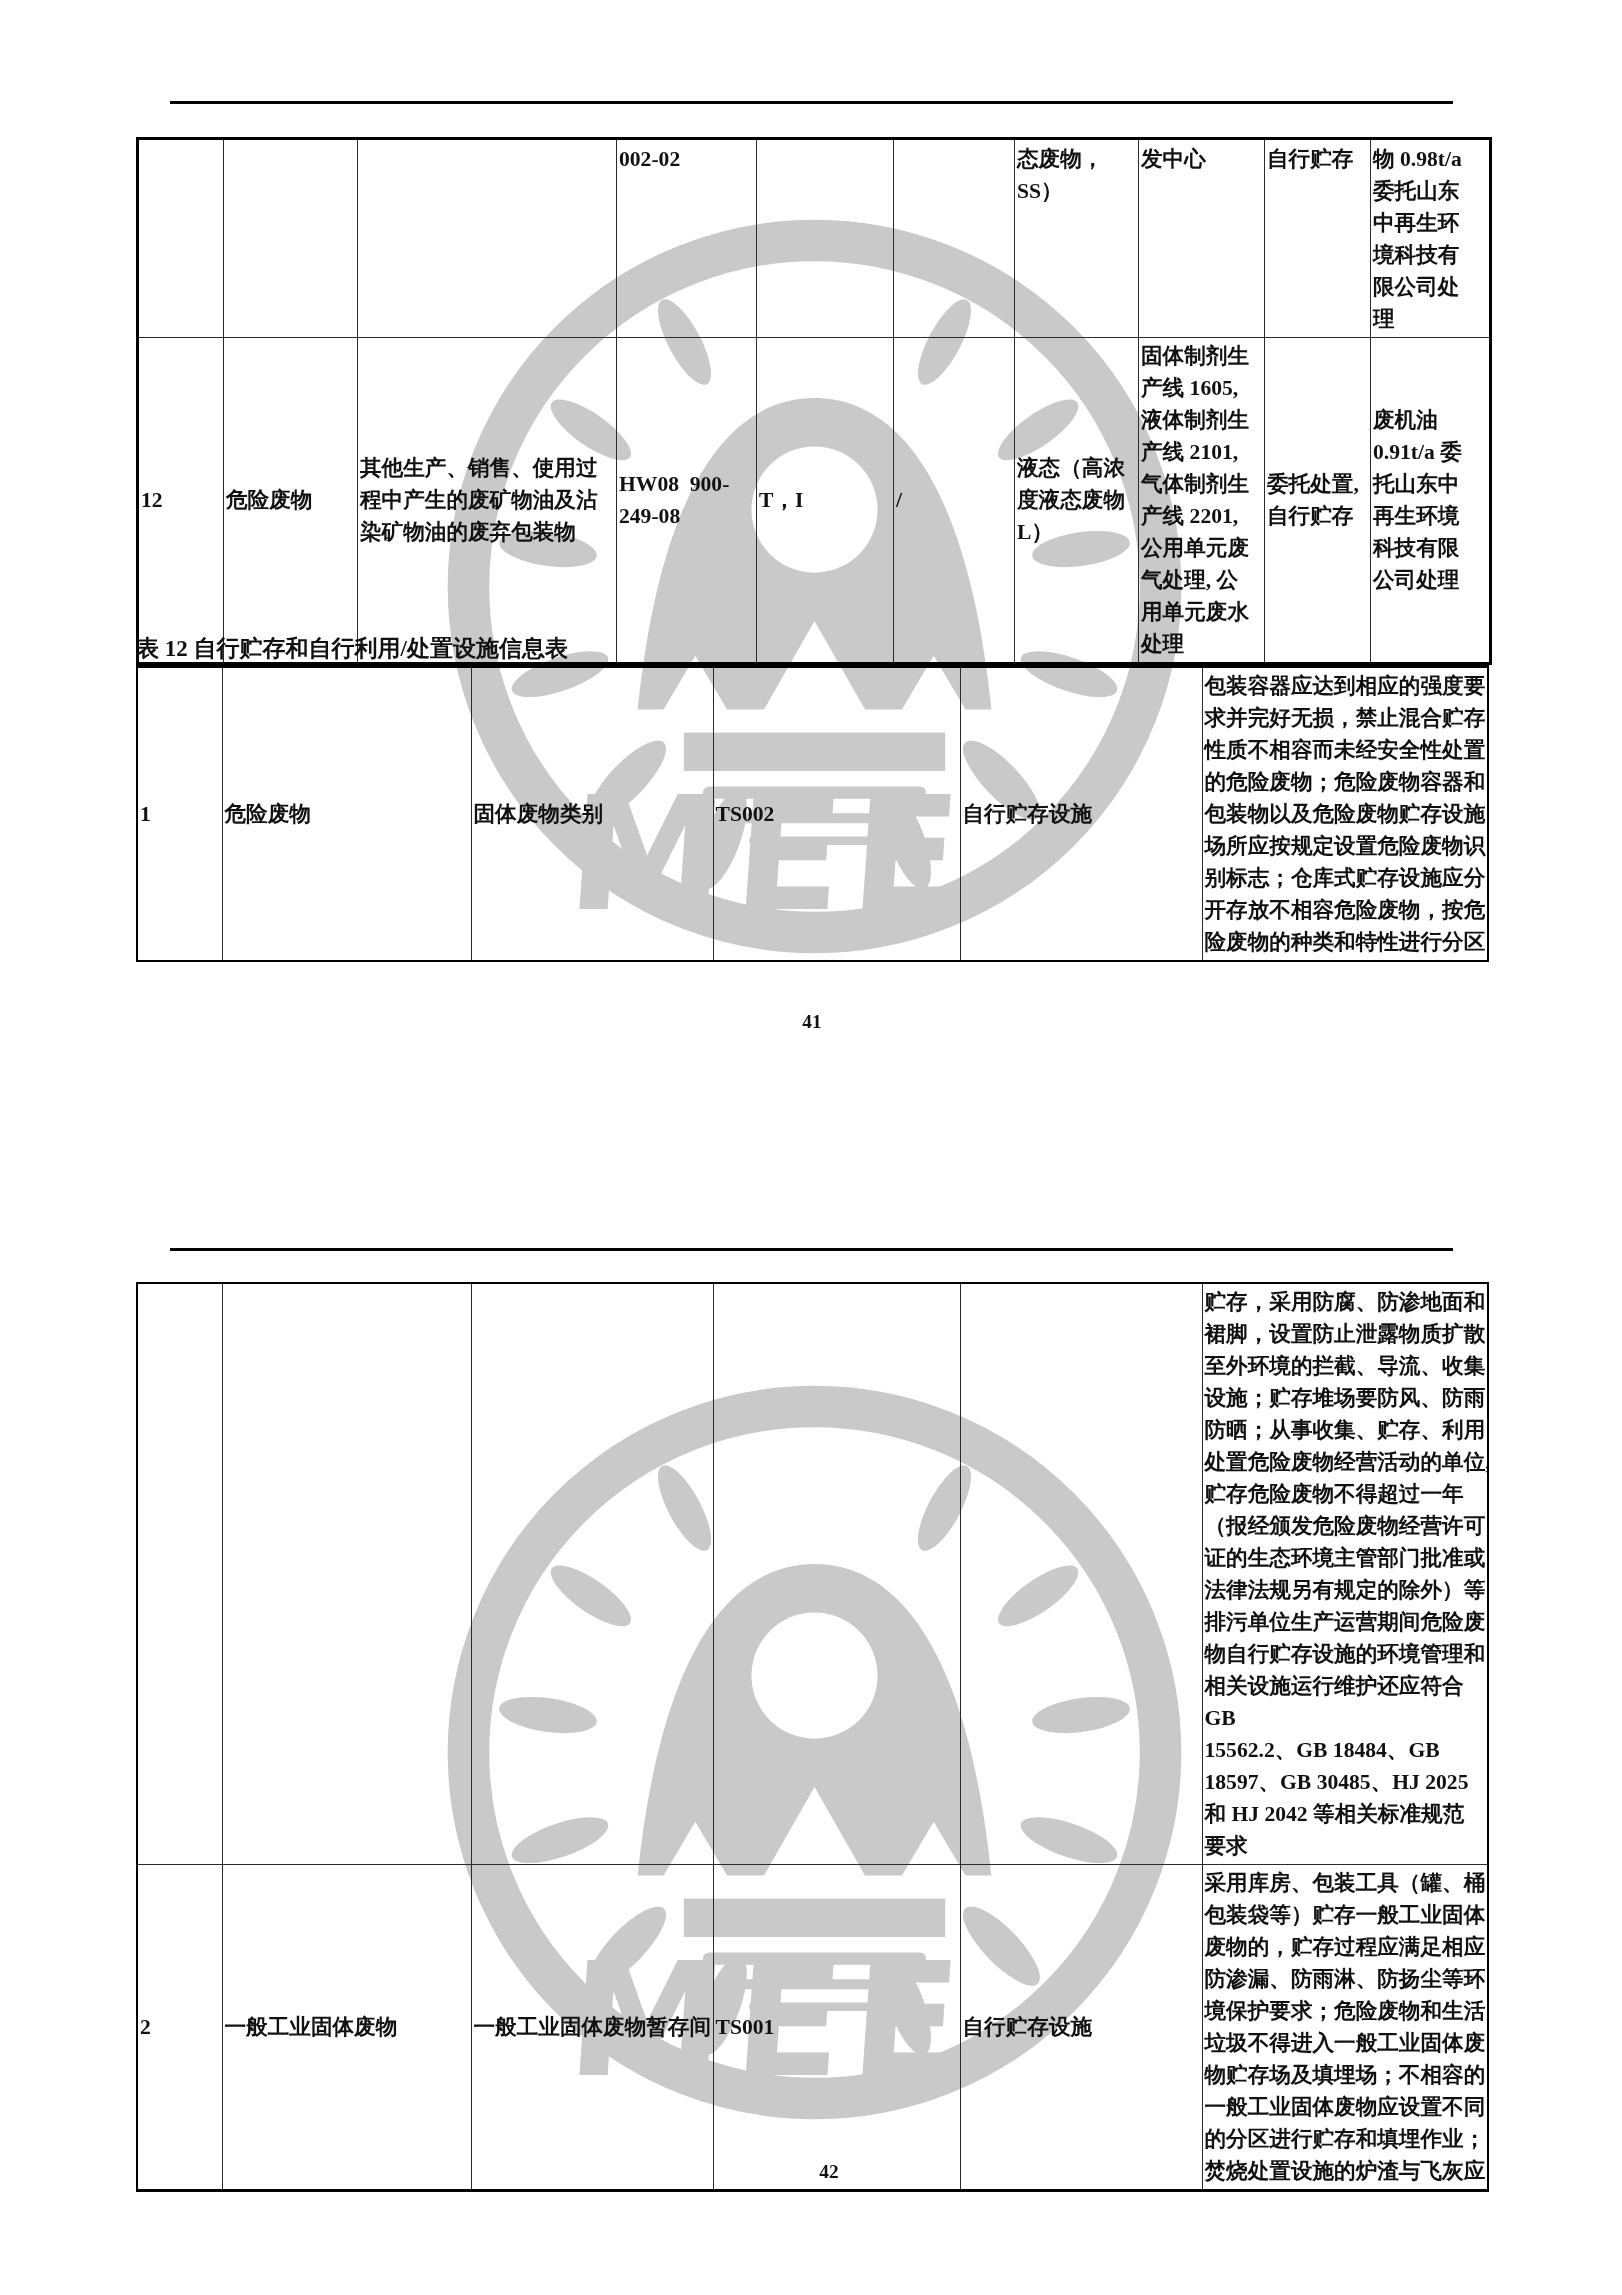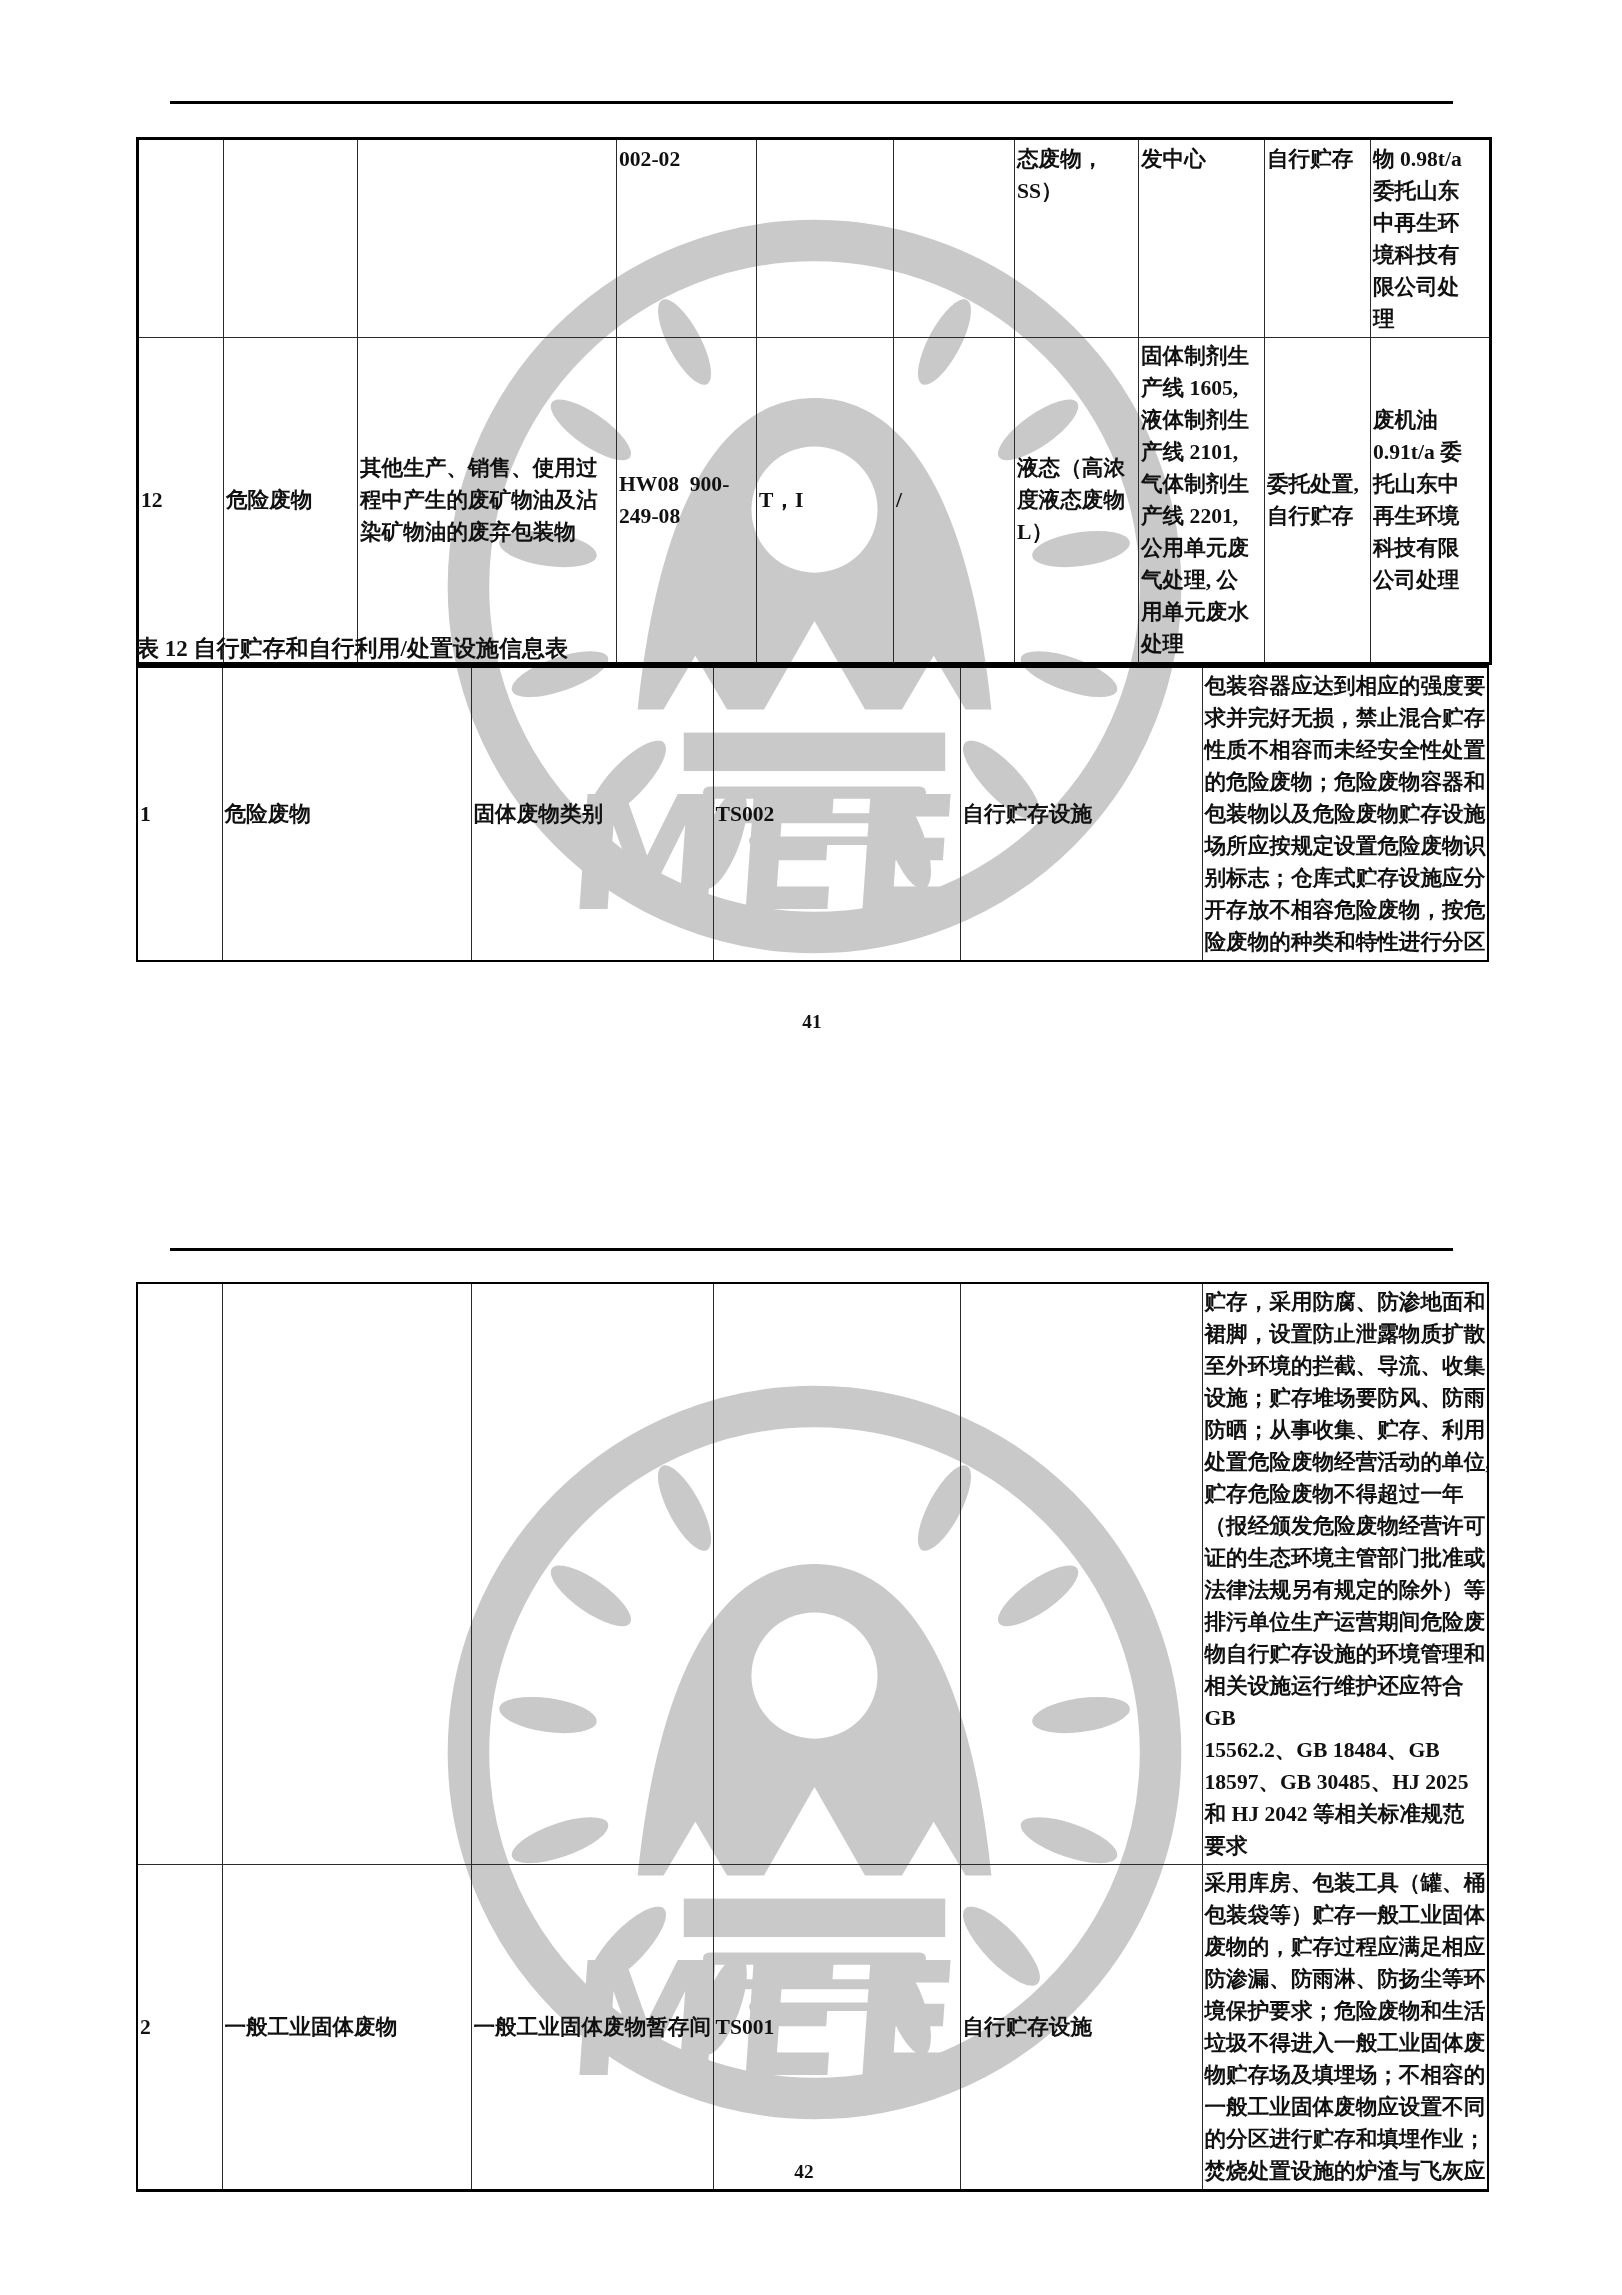--- a/index.html
+++ b/index.html
@@ -275,16 +275,16 @@
 境保护要求；危险废物和生活
 垃圾不得进入一般工业固体废
 物贮存场及填埋场；不相容的
 一般工业固体废物应设置不同
 的分区进行贮存和填埋作业；
 焚烧处置设施的炉渣与飞灰应</td>
     </tr>
   </tbody>
     </table>
 
-  <div class="pagenum" style="left:128px;top:2160px;width:1352px;">42</div>
+  <div class="pagenum" style="left:153px;top:2160px;width:1352px;">42</div>
 
 </div>
 
 
 </body></html>

